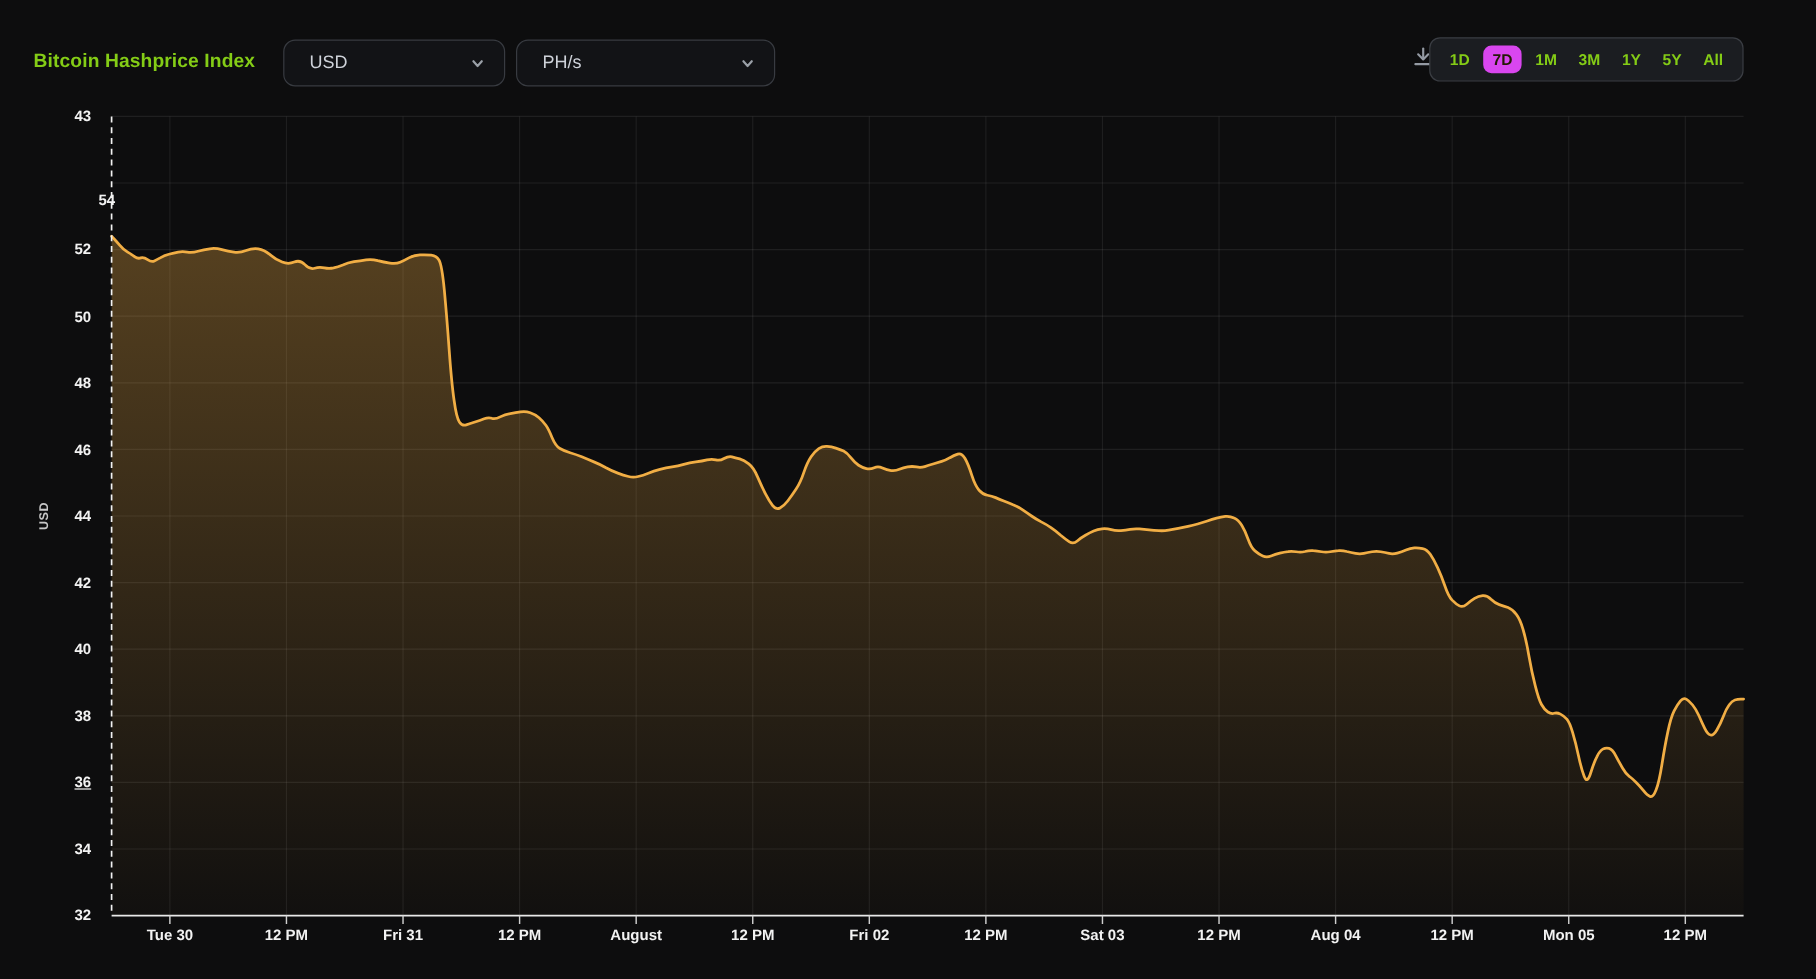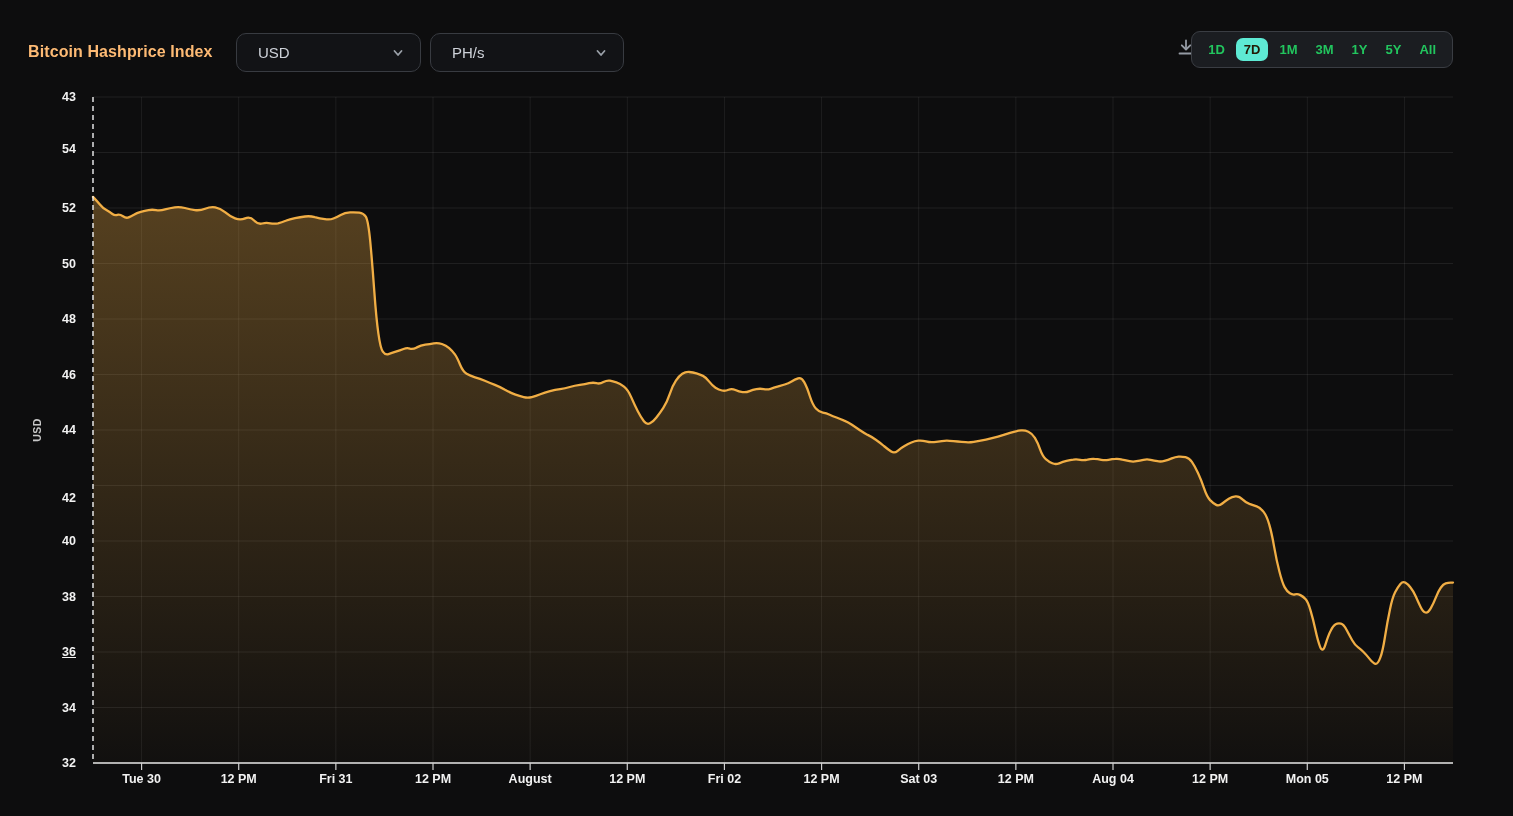--- a/index.html
+++ b/index.html
@@ -5,46 +5,46 @@
   html,body{margin:0;padding:0;}
   body{
     width:1513px;height:816px;position:relative;overflow:hidden;
     background:#0d0d0e;
     font-family:"Liberation Sans",sans-serif;
     -webkit-font-smoothing:antialiased;
   }
   
   .title{
     position:absolute;left:28px;top:43px;margin:0;
-    font-size:16px;font-weight:700;color:#fdba74;letter-spacing:.1px;
+    font-size:16px;font-weight:700;color:#84cc16;letter-spacing:.1px;
   }
   .select{
     position:absolute;top:33px;height:39px;box-sizing:border-box;
     background:#121316;border:1px solid #383b41;border-radius:10px;
     display:flex;align-items:center;justify-content:space-between;
     padding:0 15px 0 21px;cursor:pointer;
   }
   .select .val{font-size:15px;color:#ced2d9;}
   #currencySelect{left:236px;width:185px;}
-  #unitSelect{left:430px;width:194px;}
+  #unitSelect{left:430px;width:216px;}
   .chev{flex:0 0 auto;margin-left:10px;}
   .dl-btn{
     position:absolute;top:37px;left:1174px;width:24px;height:24px;
     background:none;border:none;padding:0;cursor:pointer;
   }
   .range-group{
     position:absolute;top:31px;right:60px;height:37px;box-sizing:border-box;
     background:#1b1d21;border:1px solid #3a3d43;border-radius:9px;
     display:flex;align-items:center;padding:0 9px;gap:4px;
   }
   .range-btn{
-    font-size:13px;font-weight:700;color:#22c55e;line-height:1;
+    font-size:13px;font-weight:700;color:#84cc16;line-height:1;
     padding:5px 7px;border-radius:7px;cursor:pointer;user-select:none;
   }
-  .range-btn.selected{background:#5eead4;color:#231a04;padding:5px 8px;}
+  .range-btn.selected{background:#d946ef;color:#231a04;padding:5px 8px;}
   
   .ylab{
     position:absolute;left:0;width:76px;text-align:right;
     transform:translateY(-50%);
     font-size:12.5px;font-weight:700;color:#f2f2f2;
   }
   .xlab{
     position:absolute;top:772px;transform:translateX(-50%);
     font-size:12.5px;font-weight:700;color:#f2f2f2;white-space:nowrap;
   }
@@ -142,27 +142,27 @@
     <line x1="918.7142857142857" y1="763" x2="918.7142857142857" y2="770" stroke="#cfcfcf" stroke-width="1.2"></line>
     <line x1="1015.8571428571429" y1="763" x2="1015.8571428571429" y2="770" stroke="#cfcfcf" stroke-width="1.2"></line>
     <line x1="1113" y1="763" x2="1113" y2="770" stroke="#cfcfcf" stroke-width="1.2"></line>
     <line x1="1210.142857142857" y1="763" x2="1210.142857142857" y2="770" stroke="#cfcfcf" stroke-width="1.2"></line>
     <line x1="1307.2857142857144" y1="763" x2="1307.2857142857144" y2="770" stroke="#cfcfcf" stroke-width="1.2"></line>
     <line x1="1404.4285714285716" y1="763" x2="1404.4285714285716" y2="770" stroke="#cfcfcf" stroke-width="1.2"></line>
     <rect x="93" y="97" width="1360" height="666" fill="transparent"></rect>
   </svg>
 <div id="chartLabels">
     <div class="ylab" style="top: 97px;">43</div>
-    <div class="ylab" style="top: 149px;">54</div>
+    <div class="ylab" style="top: 167px; margin-left: 20px;">54</div>
     <div class="ylab" style="top: 208px;">52</div>
     <div class="ylab" style="top: 263.5px;">50</div>
     <div class="ylab" style="top: 319px;">48</div>
     <div class="ylab" style="top: 374.5px;">46</div>
     <div class="ylab" style="top: 430px;">44</div>
-    <div class="ylab" style="top: 485.5px; margin-top: 12px;">42</div>
+    <div class="ylab" style="top: 485.5px;">42</div>
     <div class="ylab" style="top: 541px;">40</div>
     <div class="ylab" style="top: 596.5px;">38</div>
     <div class="ylab" style="top: 652px; text-decoration: underline;">36</div>
     <div class="ylab" style="top: 707.5px;">34</div>
     <div class="ylab" style="top: 763px;">32</div>
     <div class="xlab" style="left: 141.571px;">Tue 30</div>
     <div class="xlab" style="left: 238.714px;">12 PM</div>
     <div class="xlab" style="left: 335.857px;">Fri 31</div>
     <div class="xlab" style="left: 433px;">12 PM</div>
     <div class="xlab" style="left: 530.143px;">August</div>

